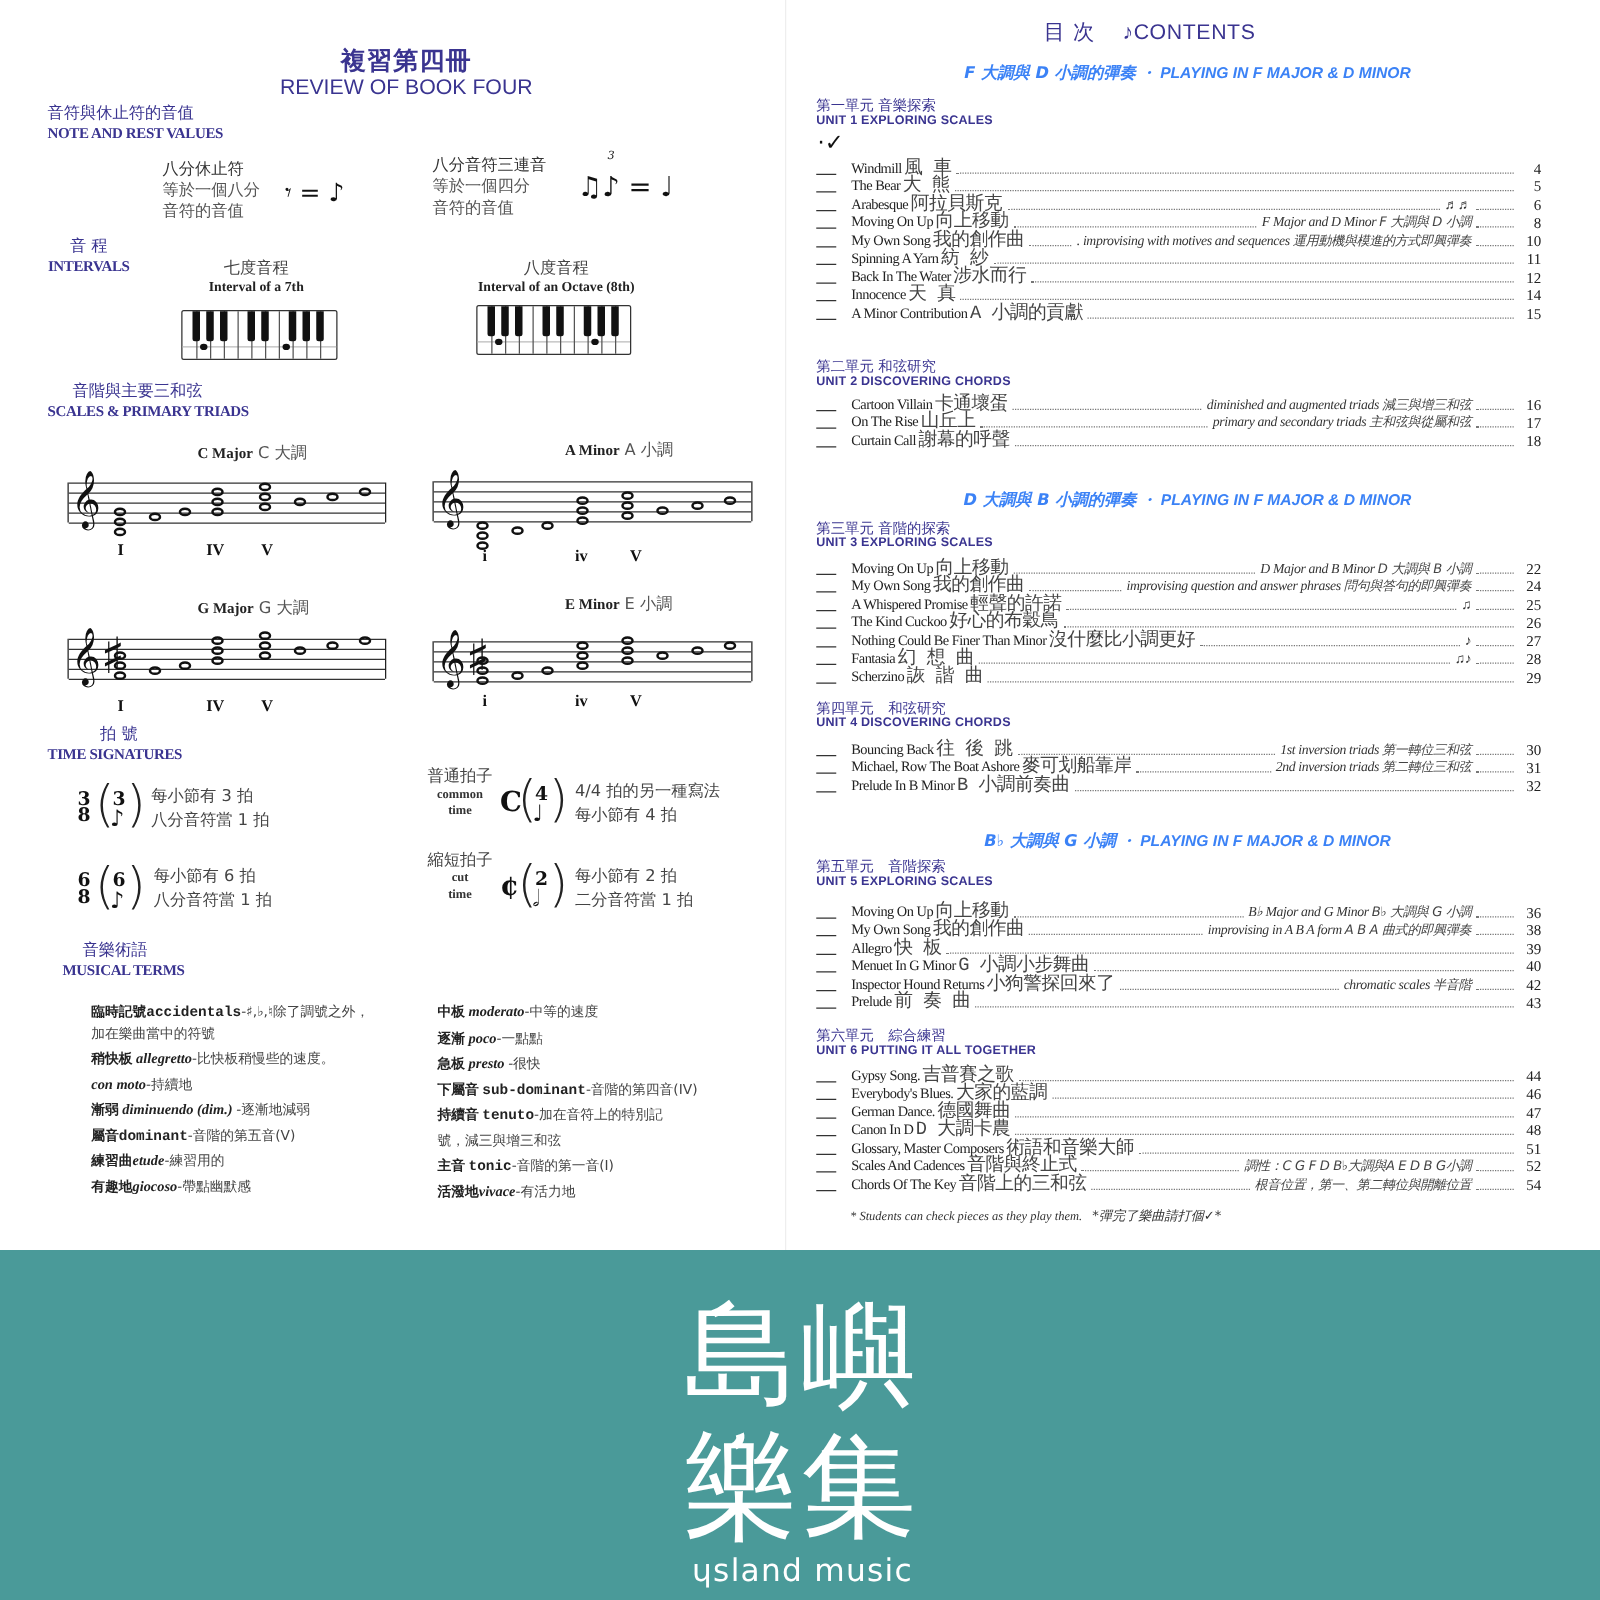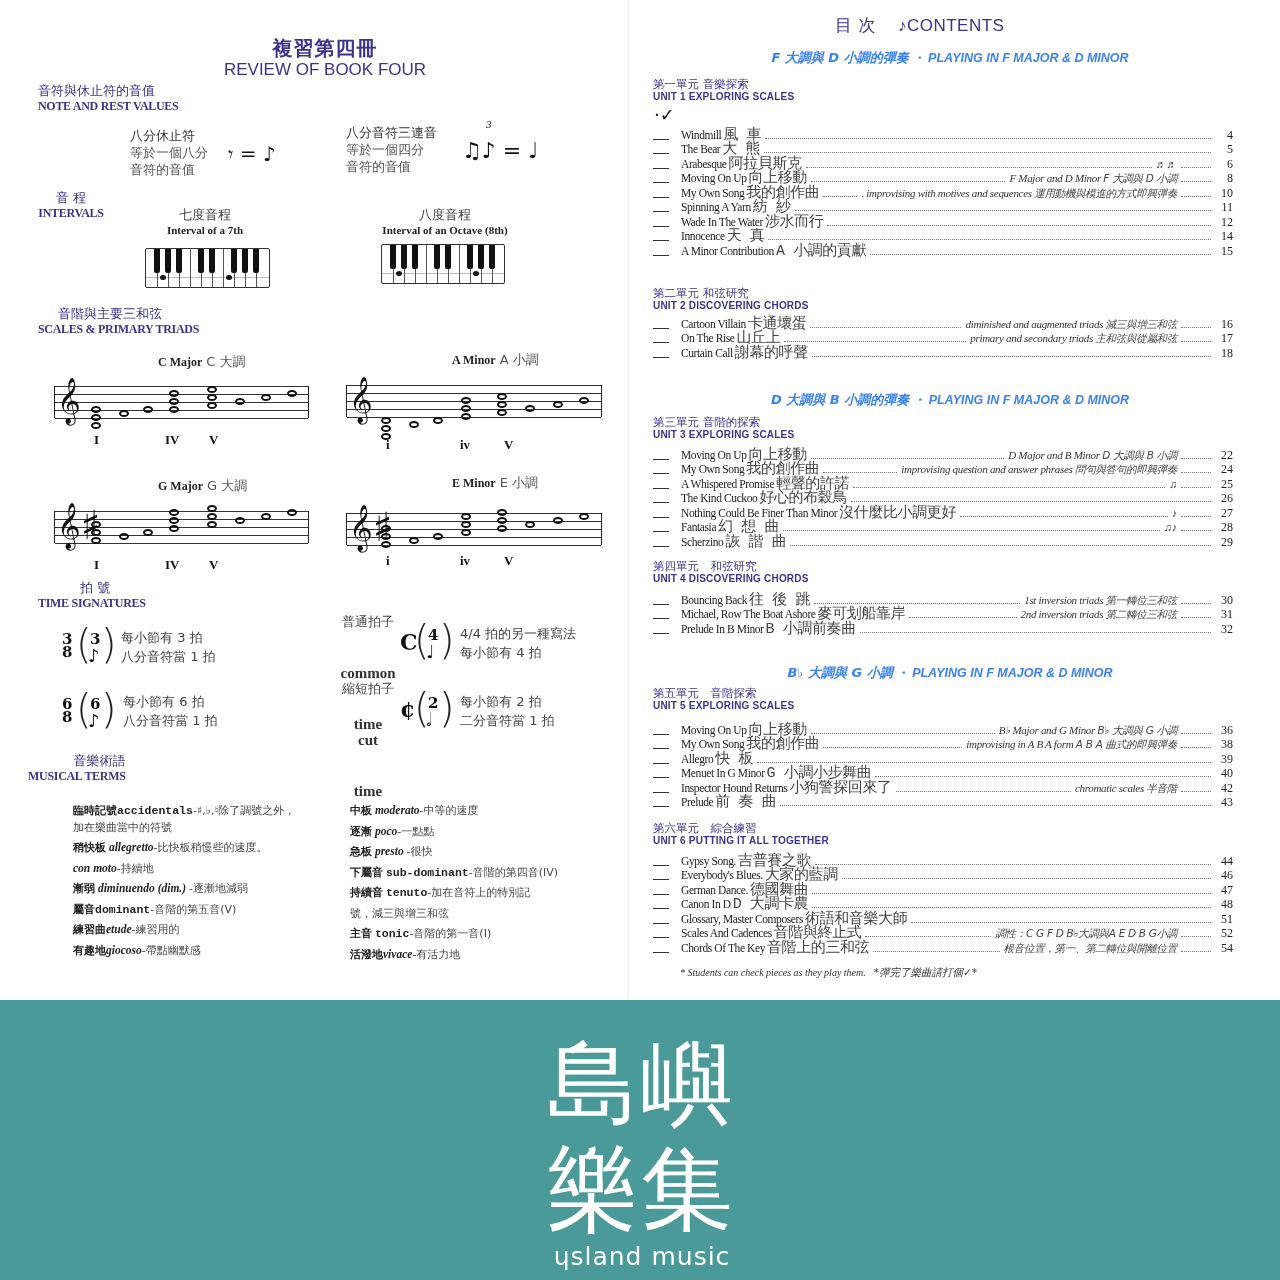--- a/index.html
+++ b/index.html
@@ -42,21 +42,21 @@
   .clef { position: absolute; font-family: "DejaVu Sans", sans-serif; font-size: 40px; line-height: 40px; color: #111; }
   .note { position: absolute; width: 10px; height: 7px; border: 2px solid #111; border-radius: 50%; background: transparent; }
   .roman { position: absolute; font-family: "Liberation Serif", serif; font-weight: bold; font-size: 13px; color: #111; }
 
   .ts { position: absolute; }
   .ts-big { position: absolute; font-family: "DejaVu Serif", serif; font-weight: bold; font-size: 15px; line-height: 13px; color: #111; text-align: center; }
   .ts-paren { position: absolute; font-family: "DejaVu Sans", sans-serif; font-size: 40px; line-height: 40px; color: #222; font-weight: 200; }
   .ts-desc { position: absolute; font-family: "DejaVu Sans", sans-serif; font-size: 13px; color: #444; line-height: 19px; white-space: nowrap; }
   .ts-name { position: absolute; text-align: center; width: 60px; }
   .ts-name .zh { font-family: "DejaVu Sans", sans-serif; font-size: 13px; color: #444; line-height: 15px; }
-  .ts-name .en { font-family: "Liberation Serif", serif; font-size: 15px; font-weight: bold; color: #333; line-height: 13px; margin-top: 38px; }
+  .ts-name .en { font-family: "Liberation Serif", serif; font-size: 10px; font-weight: bold; color: #333; line-height: 13px; }
   .ts-sym { position: absolute; font-family: "DejaVu Serif", serif; font-weight: bold; font-size: 22px; color: #111; }
 
   .terms { position: absolute; font-size: 11.5px; line-height: 20px; color: #333; }
   .terms .row { white-space: nowrap; height: 20.5px; }
   .terms .zh { font-family: "DejaVu Sans", sans-serif; font-size: 11px; color: #444; }
   .terms .zhb { font-family: "DejaVu Sans", sans-serif; font-size: 11px; font-weight: bold; color: #222; }
   .terms .it { font-family: "Liberation Serif", serif; font-style: italic; font-weight: bold; color: #222; }
   .terms .b { font-family: Liberation Mono, monospace; font-weight: bold; color: #222; }
 
   
@@ -351,21 +351,21 @@
     <div class="ts-paren" style="left:414px; top:688px;">(</div>
     <div class="ts-big" style="left:428px; top:697px;">2</div>
     <div class="glyph" style="left:426px; top:709px; font-size:18px;">𝅗𝅥</div>
     <div class="ts-paren" style="left:439px; top:688px;">)</div>
     <div class="ts-desc" style="left:460px; top:692px;">
         <div>每小節有 2 拍</div>
         <div>二分音符當 1 拍</div>
       </div>
   </div>
 
-  <div class="sec-head" style="left:28px; top:753px;text-align:right;">
+  <div class="sec-head" style="left:50px; top:753px;">
     <div class="zh" style="padding-left:16px;">音樂術語</div>
     <div class="en">MUSICAL TERMS</div>
   </div>
 
   <div class="terms" style="left:73px; top:800px;">
     <div class="row"><span class="zhb">臨時記號</span><span class="b">accidentals</span><span class="zh">-♯,♭,♮除了調號之外，</span></div>
     <div class="row" style="margin-top:-4px;"><span class="zh">加在樂曲當中的符號</span></div>
     <div class="row"><span class="zhb">稍快板</span> <span class="it">allegretto</span><span class="zh">-比快板稍慢些的速度。</span></div>
     <div class="row"><span class="it">con moto</span><span class="zh">-持續地</span></div>
     <div class="row"><span class="zhb">漸弱</span> <span class="it">diminuendo (dim.)</span> <span class="zh">-逐漸地減弱</span></div>
@@ -439,21 +439,21 @@
         <span class="page">10</span>
       </div>
       <div class="toc-row">
         <span class="blank"></span>
         <span class="title"><span>Spinning A Yarn</span><span class="zh">紡 紗</span></span>
         <span class="dots"></span>
         <span class="page">11</span>
       </div>
       <div class="toc-row">
         <span class="blank"></span>
-        <span class="title"><span>Wade In The Water</span><span class="zh">涉水而行</span></span>
+        <span class="title"><span>Back In The Water</span><span class="zh">涉水而行</span></span>
         <span class="dots"></span>
         <span class="page">12</span>
       </div>
       <div class="toc-row">
         <span class="blank"></span>
         <span class="title"><span>Innocence</span><span class="zh">天 真</span></span>
         <span class="dots"></span>
         <span class="page">14</span>
       </div>
       <div class="toc-row">

